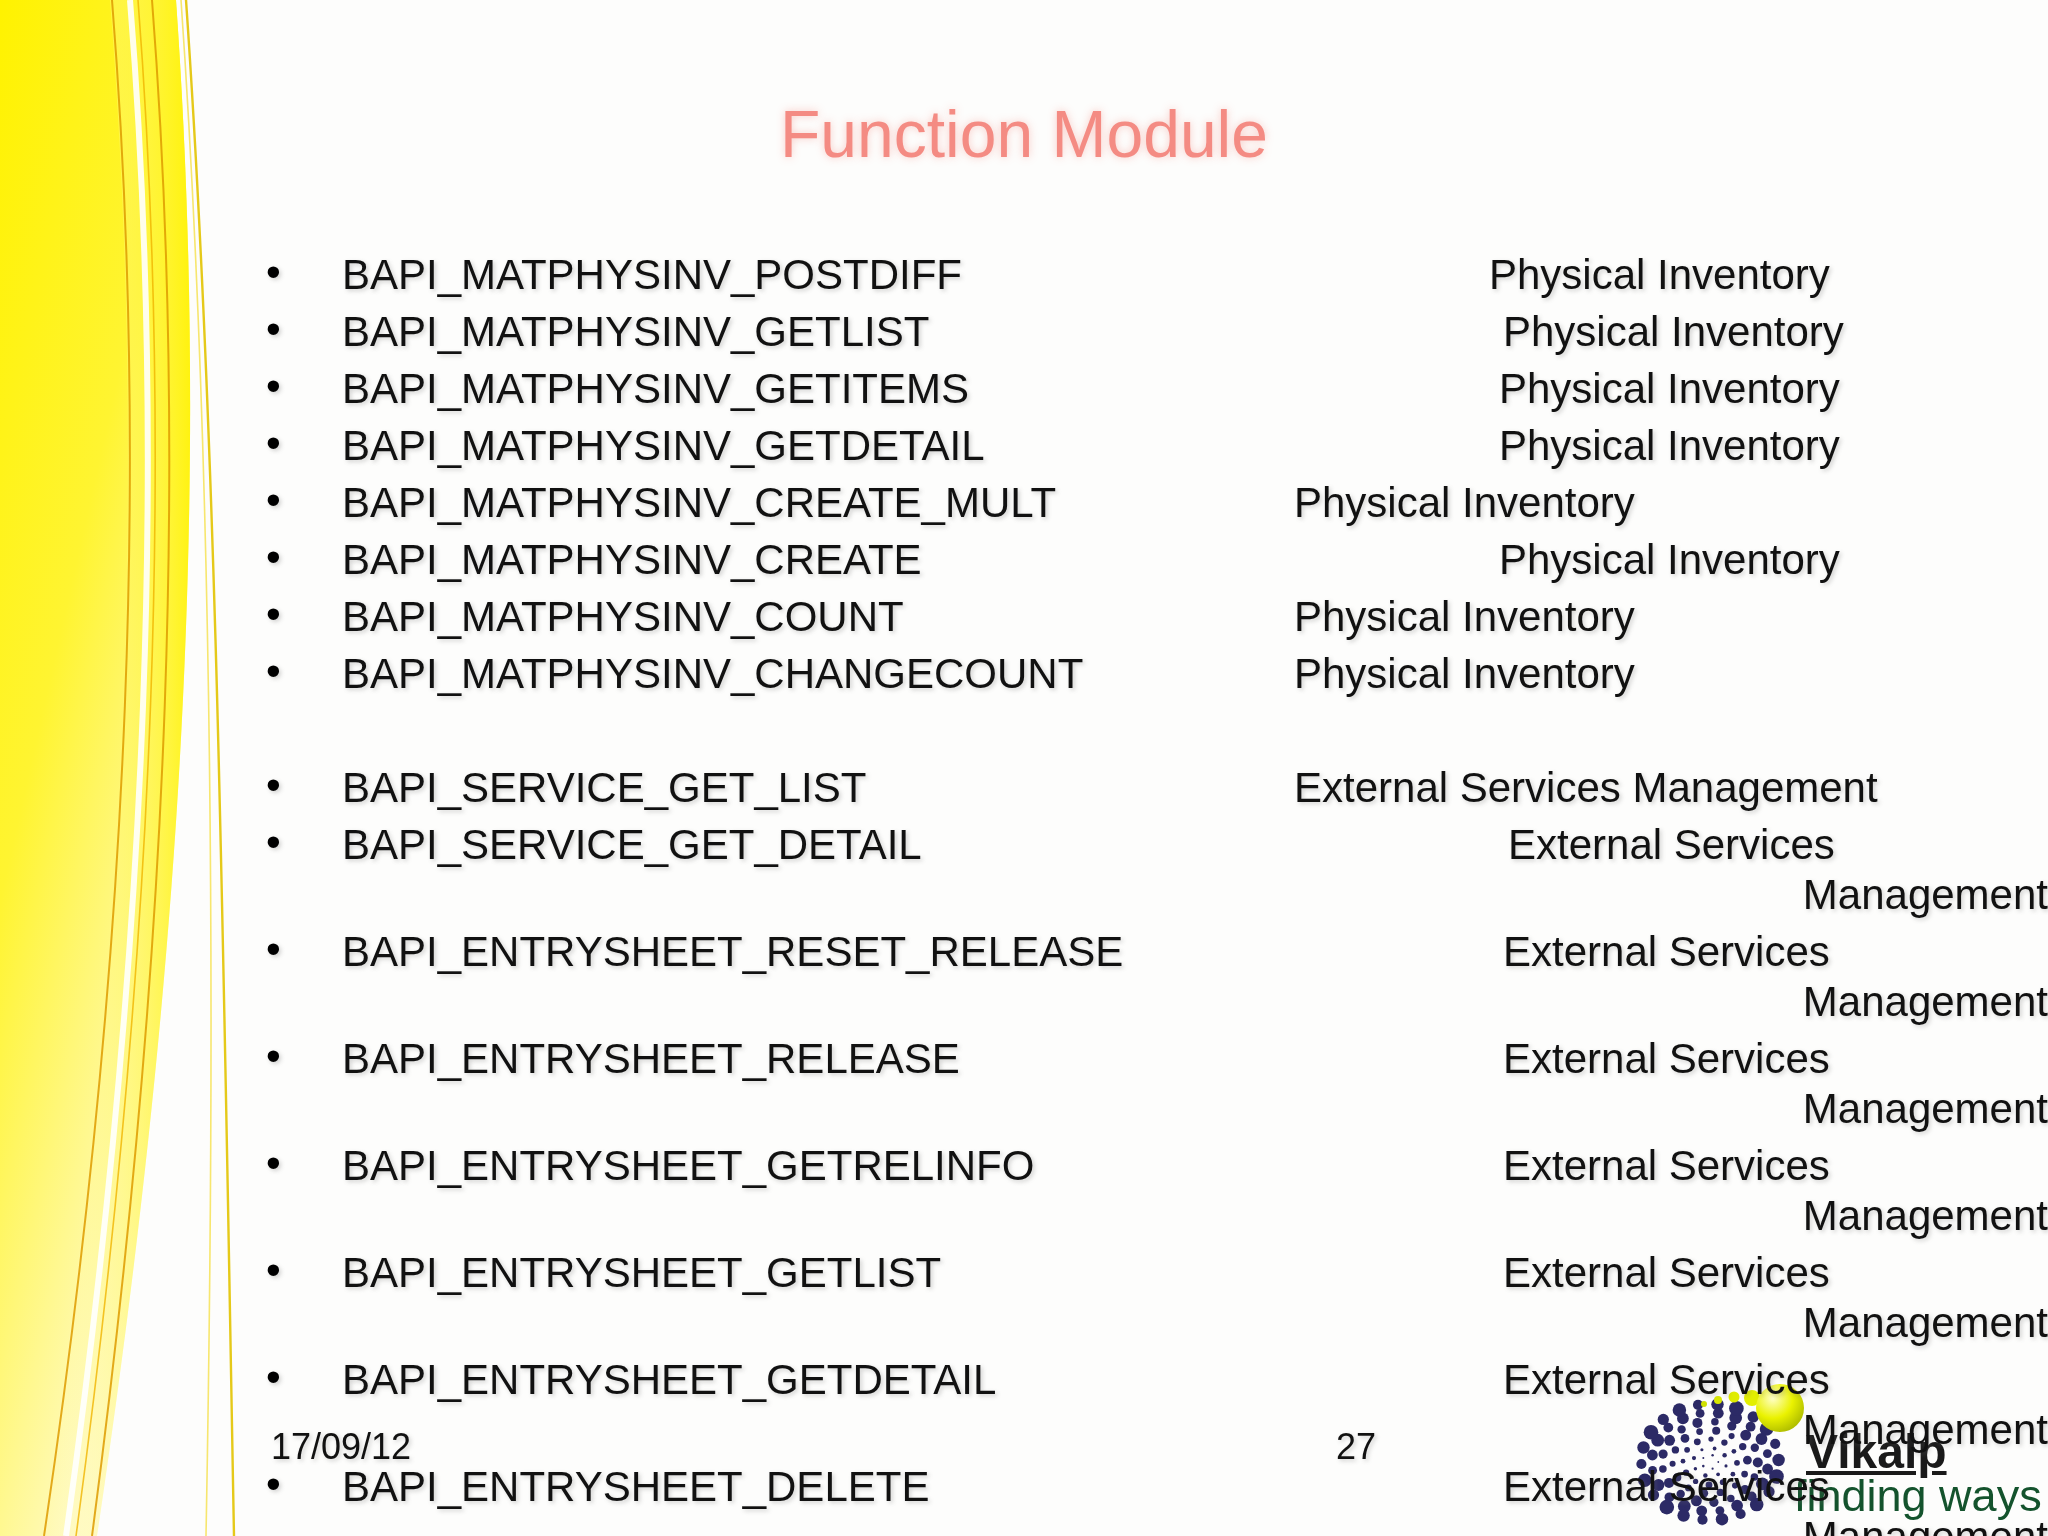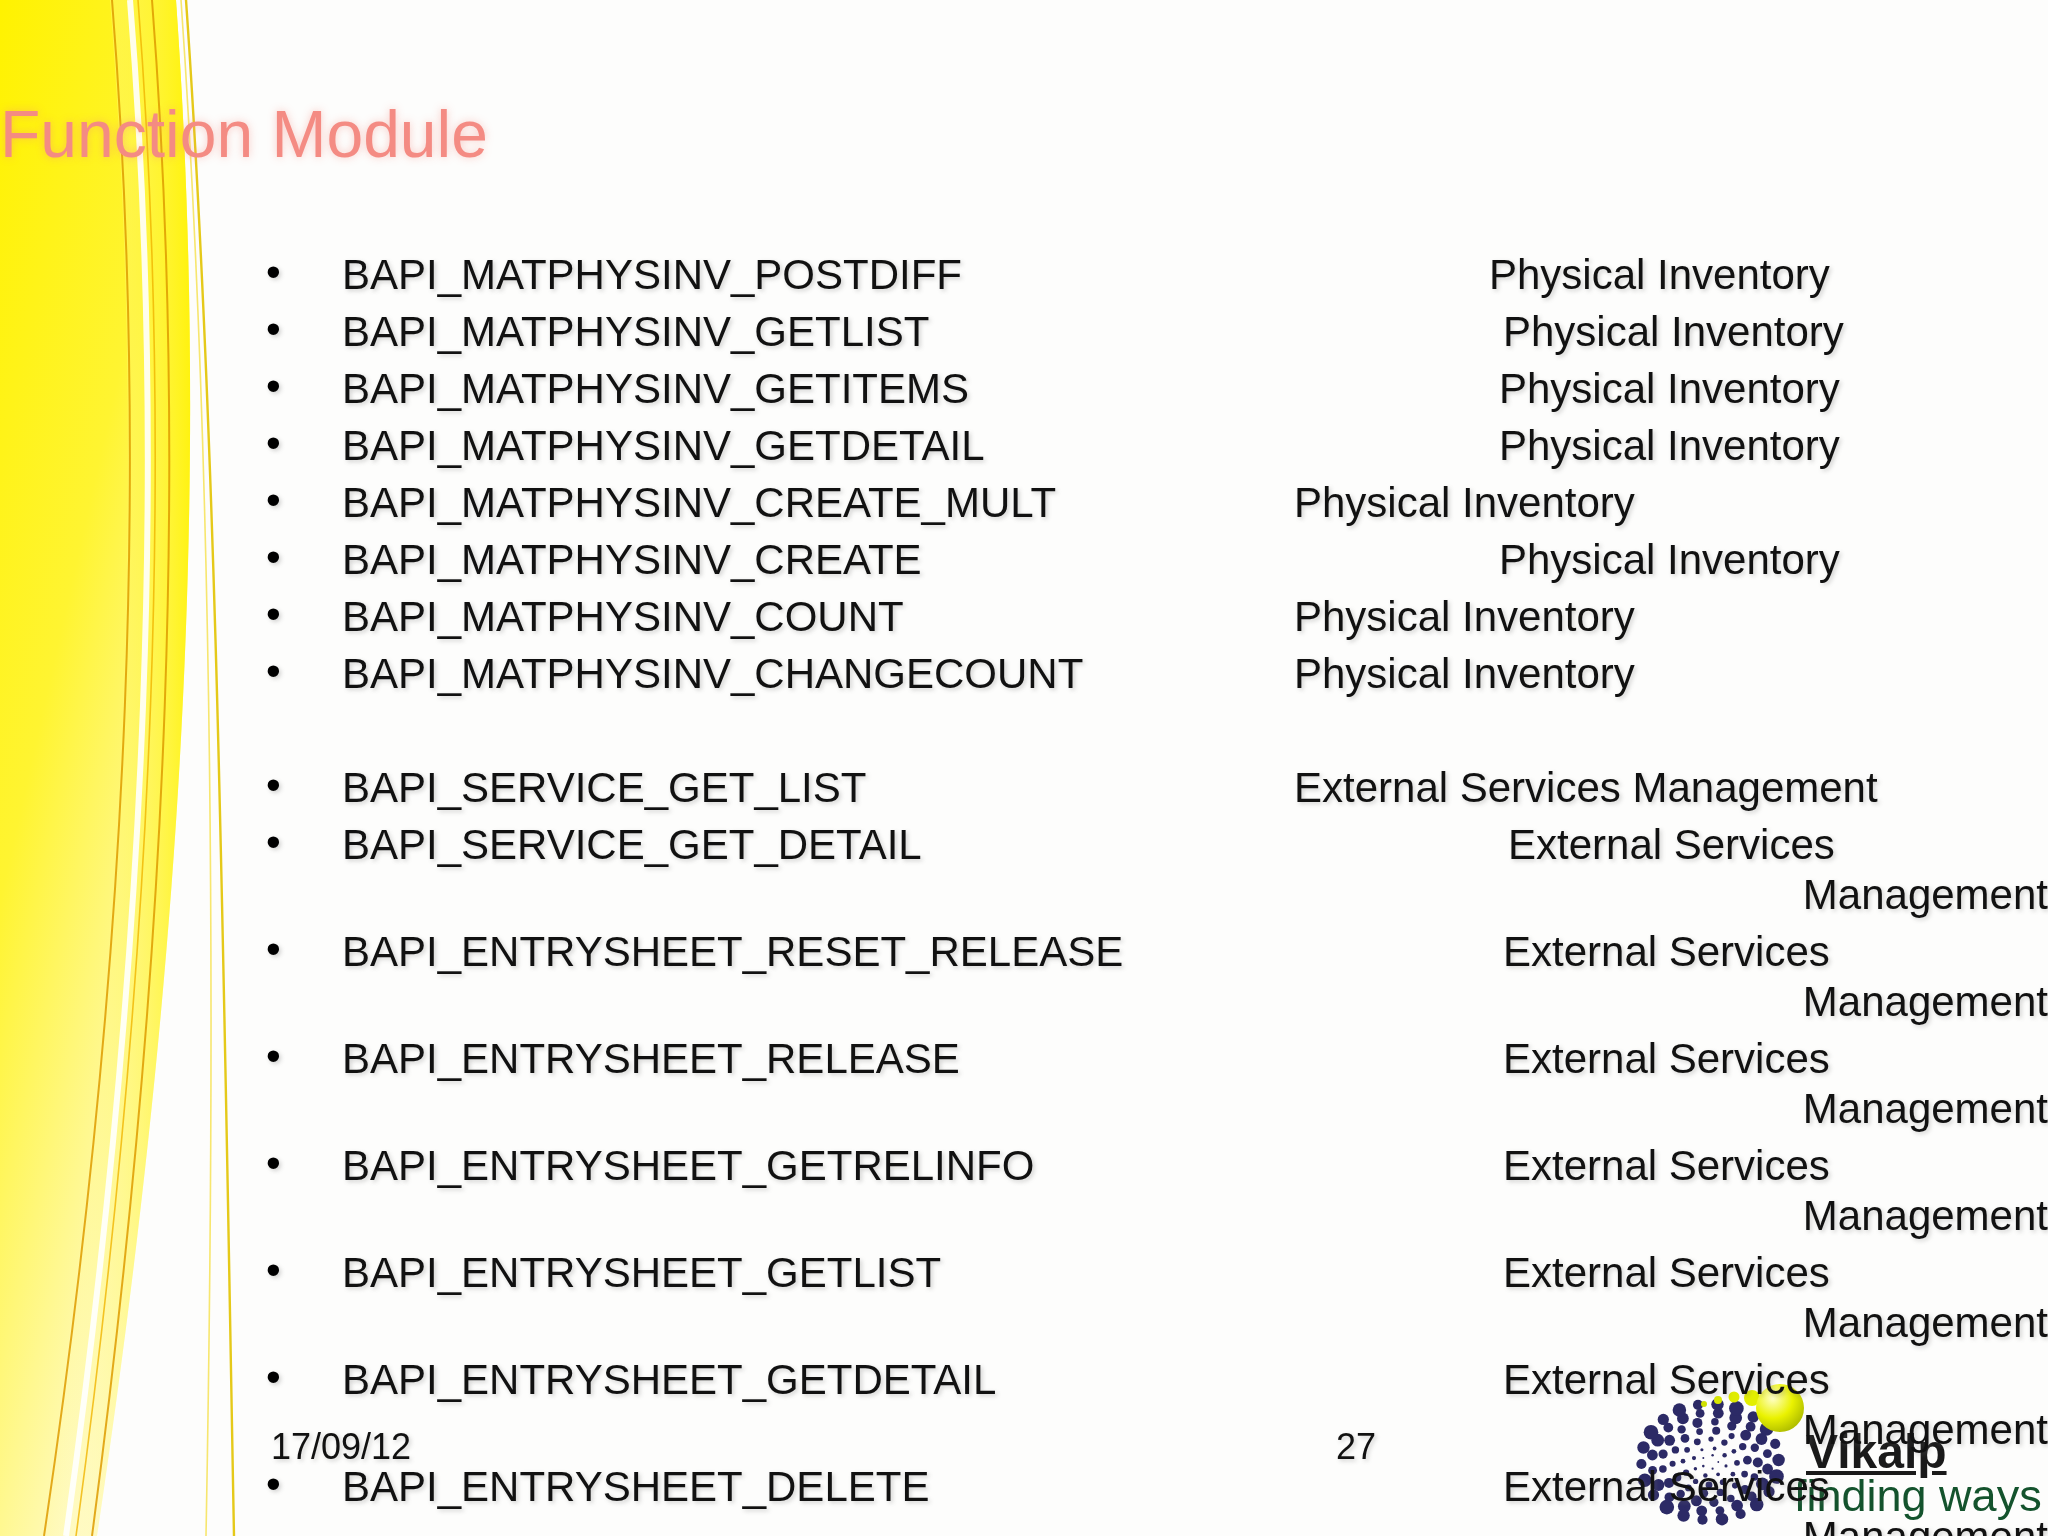--- a/index.html
+++ b/index.html
@@ -7,21 +7,21 @@
     position:relative;
     width:2048px;height:1536px;
     overflow:hidden;
     background:#fdfdfc;
     font-family:"Liberation Sans", sans-serif;
     color:#111;
   }
   #band-svg{position:absolute;left:0;top:0;z-index:0;}
   #page-title{
     position:absolute;left:0;top:99px;width:2048px;
-    text-align:left;
+    text-align:center;
     font-size:66px;line-height:70px;
     color:#f48b83;
     text-shadow:0 0 9px rgba(244,139,131,.45);
     z-index:2;white-space:nowrap;
   }
   #list{position:absolute;left:0;top:250px;width:2048px;z-index:2;}
   .row{
     position:relative;
     padding-left:342px;
     margin-bottom:7px;

